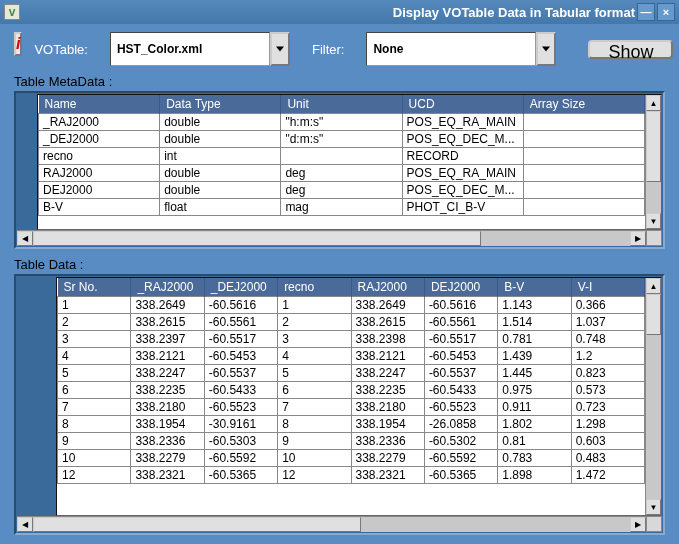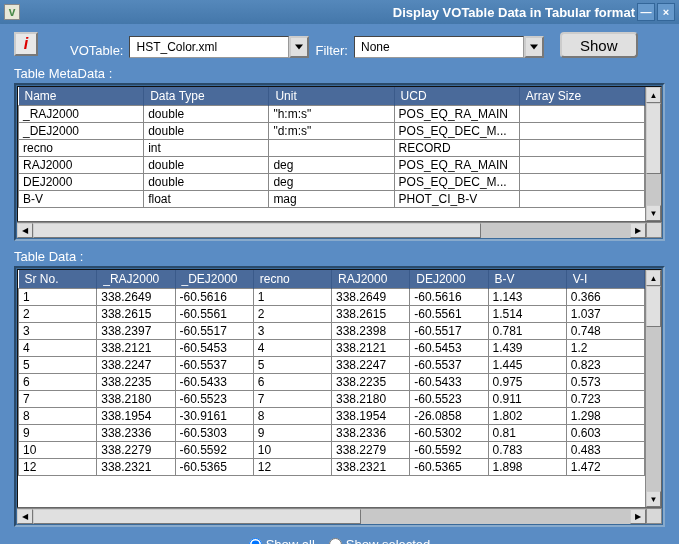--- a/index.html
+++ b/index.html
@@ -4,36 +4,36 @@
 <style>
 * { margin: 0; padding: 0; box-sizing: border-box; font-family: Arial, sans-serif; }
 body { background: #5a8cc4; width: 679px; height: 544px; overflow: hidden; }
 .titlebar { height: 24px; background: linear-gradient(to bottom, #5588bb, #4477aa); display: flex; align-items: center; padding: 0 4px; color: #fff; font-size: 13px; font-weight: bold; }
 .titlebar .appicon { width: 16px; height: 16px; background: #e8e8d8; color: #4a8a4a; font-weight: bold; font-size: 12px; display: flex; align-items: center; justify-content: center; margin-right: 6px; border: 1px solid #888; }
 .titlebar .title { flex: 1; text-align: right; }
 .titlebar .winbtn { width: 18px; height: 18px; display: flex; align-items: center; justify-content: center; background: #6699cc; border: 1px solid #336699; margin-left: 2px; font-size: 11px; font-weight: bold; color: #fff; cursor: pointer; }
 .content { padding: 8px 14px 10px 14px; background: #5a8cc4; }
 .inforow { display: flex; align-items: flex-start; gap: 4px; margin-bottom: 6px; }
 .infobtn { width: 24px; height: 24px; background: #e8e8e8; border: 2px outset #ccc; display: flex; align-items: center; justify-content: center; font-family: Georgia, serif; font-weight: bold; color: #d00; font-size: 16px; font-style: italic; cursor: pointer; }
-.form-row { display: flex; align-items: flex-end; gap: 6px; flex: 1; margin-left: 28px; }
+.form-row { display: flex; align-items: center; gap: 22px; flex: 1; margin-left: 8px; }
 .form-row label { color: #fff; font-size: 13px; }
-.dropdown { display: flex; height: 22px; }
+.dropdown { display: flex; height: 34px; font-weight: bold; }
 .dropdown .dd-text { background: #fff; border: 1px inset #999; padding: 2px 6px; font-size: 12px; display: flex; align-items: center; }
 .dropdown .dd-btn { width: 20px; background: #e0e0e0; border: 2px outset #ccc; display: flex; align-items: center; justify-content: center; cursor: pointer; }
 .dd-btn svg { width: 8px; height: 6px; }
-.show-btn { height: 26px; padding: 0 18px; background: #e0e0e0; border: 2px outset #ccc; font-size: 15px; cursor: pointer; margin-left: 10px; border-radius: 4px; }
-.section-label { color: #ffffff; font-size: 13px; margin: 8px 0 2px 0; }
+.show-btn { height: 19px; padding: 0 18px; background: #e0e0e0; border: 2px outset #ccc; font-size: 18px; cursor: pointer; margin-left: 10px; border-radius: 4px; }
+.section-label { color: #000000; font-size: 13px; margin: 8px 0 2px 0; }
 .table-wrap { background: #fff; border: 1px inset #666; position: relative; }
 .sunken-frame { border: 2px solid; border-color: #2a4a6a #88aacc #88aacc #2a4a6a; padding: 1px; background: #3a6a9a; }
 table { border-collapse: collapse; width: 100%; font-size: 12px; table-layout: fixed; }
 th { background: #4a6a9a; color: #fff; font-weight: normal; text-align: left; padding: 2px 6px; border-right: 1px solid #3a5a8a; height: 18px; overflow: hidden; white-space: nowrap; }
 td { background: #fff; padding: 1px 4px; border: 1px solid #888; height: 17px; white-space: nowrap; overflow: hidden; }
-.meta-wrap { height: 136px; display: flex; }
+.meta-wrap { height: 136px; display: flex; margin-left: 20px; }
 .meta-body { flex: 1; overflow: hidden; }
-.data-wrap { height: 239px; display: flex; }
+.data-wrap { height: 239px; display: flex; margin-left: 39px; }
 .data-body { flex: 1; overflow: hidden; }
 .vscroll { width: 16px; background: #d8d8d8; border-left: 1px solid #888; display: flex; flex-direction: column; }
 .vscroll .sbtn { height: 16px; background: #e0e0e0; border: 1px outset #ccc; display: flex; align-items: center; justify-content: center; font-size: 8px; cursor: pointer; }
 .vscroll .strack { flex: 1; background: #c8c8c8; position: relative; }
 .vscroll .sthumb { position: absolute; top: 0; left: 0; right: 0; height: 30px; background: #e0e0e0; border: 1px outset #ccc; }
 .hscroll { height: 16px; background: #d8d8d8; border-top: 1px solid #888; display: flex; }
 .hscroll .sbtn { width: 16px; background: #e0e0e0; border: 1px outset #ccc; display: flex; align-items: center; justify-content: center; font-size: 8px; cursor: pointer; }
 .hscroll .strack { flex: 1; background: #c8c8c8; position: relative; }
 .hscroll .sthumb { position: absolute; top: 0; bottom: 0; left: 0; width: 60%; background: #e0e0e0; border: 1px outset #ccc; }
 .radio-row { display: flex; justify-content: center; gap: 14px; margin: 10px 0 8px 0; color: #fff; font-size: 13px; align-items: center; }

